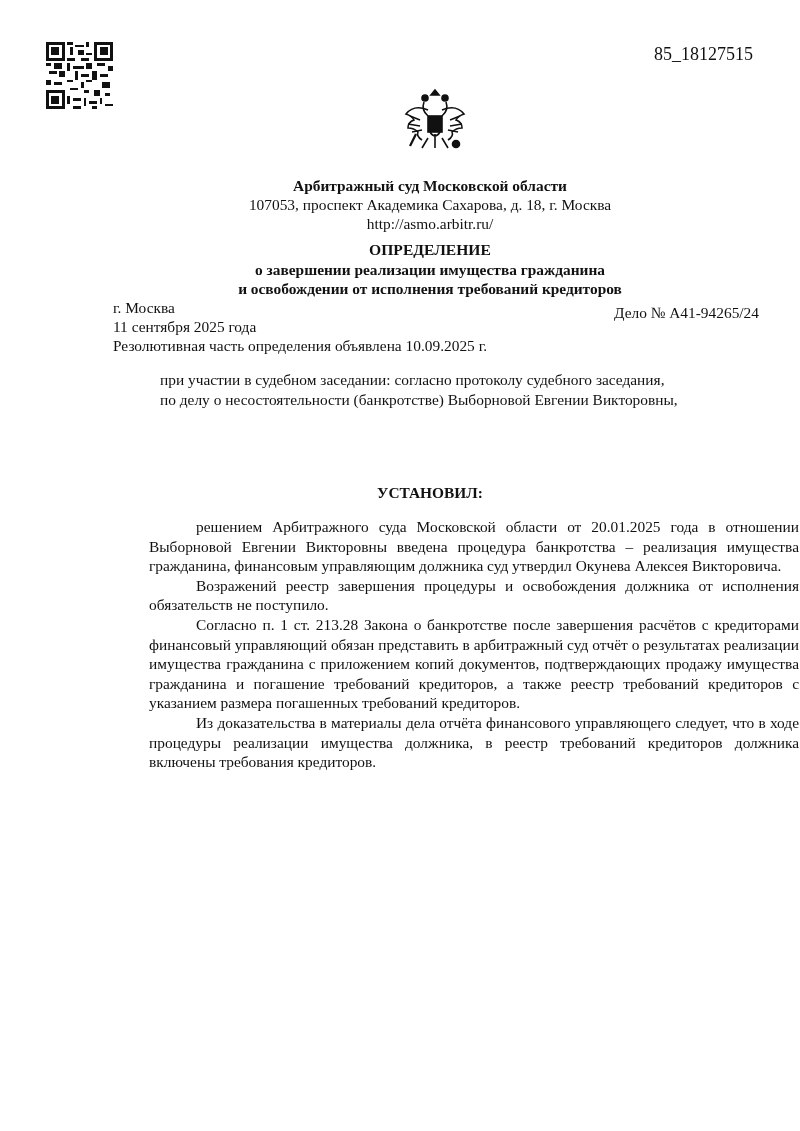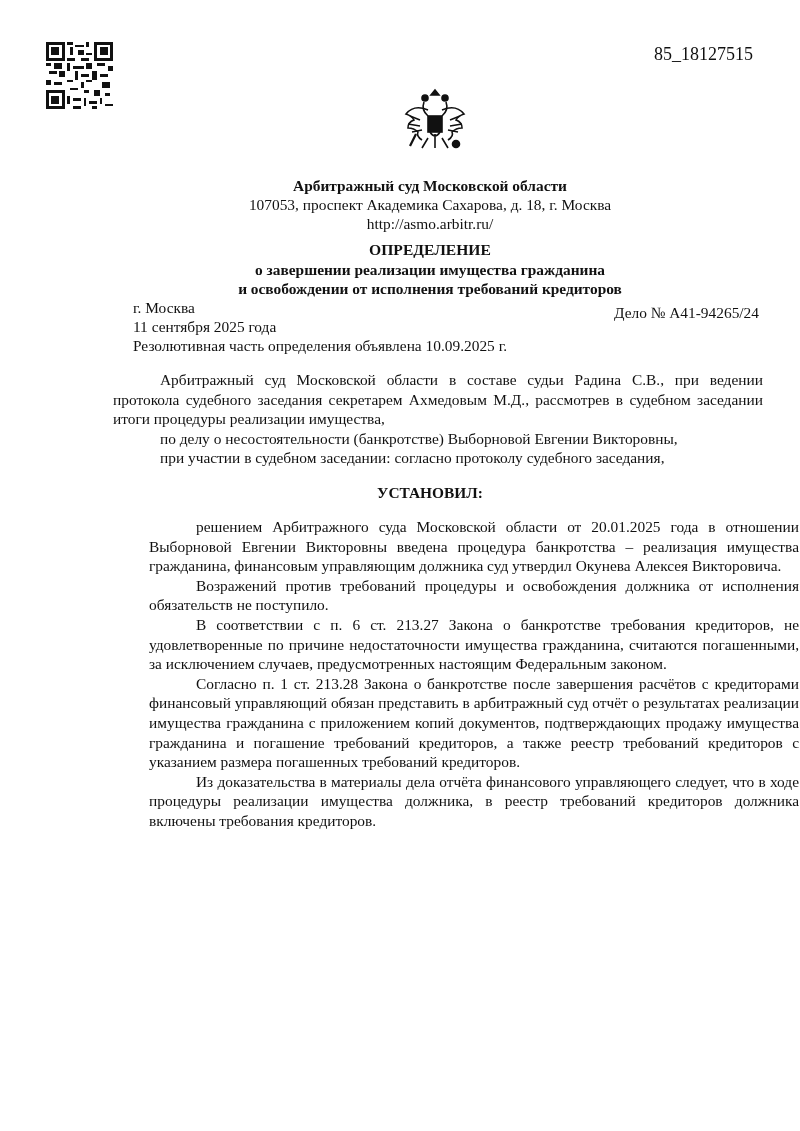--- a/index.html
+++ b/index.html
@@ -11,21 +11,21 @@
   .qr { position: absolute; left: 46px; top: 42px; width: 67px; height: 67px; }
   .doc-id { position: absolute; left: 654px; top: 45px; font-size: 18px; }
   .emblem { position: absolute; left: 398px; top: 82px; width: 75px; height: 75px; }
   .header { position: absolute; left: 0; width: 860px; text-align: center; }
   .court-name { top: 176px; font-weight: bold; }
   .court-addr { top: 195px; }
   .court-url { top: 214px; }
   .title { top: 240px; font-weight: bold; font-size: 15.6px; }
   .subtitle1 { top: 260px; font-weight: bold; }
   .subtitle2 { top: 279px; font-weight: bold; }
-  .left-line { position: absolute; left: 113px; margin-left: 20px; }
+  .left-line { position: absolute; left: 113px; }
   .city { top: 298px; }
   .date { top: 317px; }
   .resolution { top: 336px; text-align: center; }
   .case-no { position: absolute; right: 41px; top: 303px; }
   .body-text { position: absolute; left: 113px; width: 650px; text-align: justify; }
   .p { text-indent: 47px; margin: 0; }
   .intro { top: 370px; }
   .established { position: absolute; left: 0; width: 860px; text-align: center; top: 483px; font-weight: bold; }
   .main { top: 517px; margin-left: 36px; }
 </style>
@@ -121,26 +121,24 @@
 <div class="header title">ОПРЕДЕЛЕНИЕ</div>
 <div class="header subtitle1">о завершении реализации имущества гражданина</div>
 <div class="header subtitle2">и освобождении от исполнения требований кредиторов</div>
 
 <div class="left-line city">г. Москва</div>
 <div class="left-line date">11 сентября 2025 года</div>
 <div class="case-no">Дело № А41-94265/24</div>
 <div class="left-line resolution">Резолютивная часть определения объявлена 10.09.2025 г.</div>
 
 <div class="body-text intro">
-  <p class="p">Арбитражный суд Московской области в составе судьи Радина С.В., при ведении протокола судебного заседания секретарем Ахмедовым М.Д., рассмотрев в судебном заседании итоги процедуры реализации имущества,</p>
+  <p class="p">при участии в судебном заседании: согласно протоколу судебного заседания,</p>
   <p class="p">по делу о несостоятельности (банкротстве) Выборновой Евгении Викторовны,</p>
-  <p class="p">при участии в судебном заседании: согласно протоколу судебного заседания,</p>
 </div>
 
 <div class="established">УСТАНОВИЛ:</div>
 
 <div class="body-text main">
   <p class="p">решением Арбитражного суда Московской области от 20.01.2025 года в отношении Выборновой Евгении Викторовны введена процедура банкротства – реализация имущества гражданина, финансовым управляющим должника суд утвердил Окунева Алексея Викторовича.</p>
-  <p class="p">Возражений против требований процедуры и освобождения должника от исполнения обязательств не поступило.</p>
-  <p class="p">В соответствии с п. 6 ст. 213.27 Закона о банкротстве требования кредиторов, не удовлетворенные по причине недостаточности имущества гражданина, считаются погашенными, за исключением случаев, предусмотренных настоящим Федеральным законом.</p>
+  <p class="p">Возражений реестр завершения процедуры и освобождения должника от исполнения обязательств не поступило.</p>
   <p class="p">Согласно п. 1 ст. 213.28 Закона о банкротстве после завершения расчётов с кредиторами финансовый управляющий обязан представить в арбитражный суд отчёт о результатах реализации имущества гражданина с приложением копий документов, подтверждающих продажу имущества гражданина и погашение требований кредиторов, а также реестр требований кредиторов с указанием размера погашенных требований кредиторов.</p>
   <p class="p">Из доказательства в материалы дела отчёта финансового управляющего следует, что в ходе процедуры реализации имущества должника, в реестр требований кредиторов должника включены требования кредиторов.</p>
 </div>
 
 </body></html>

